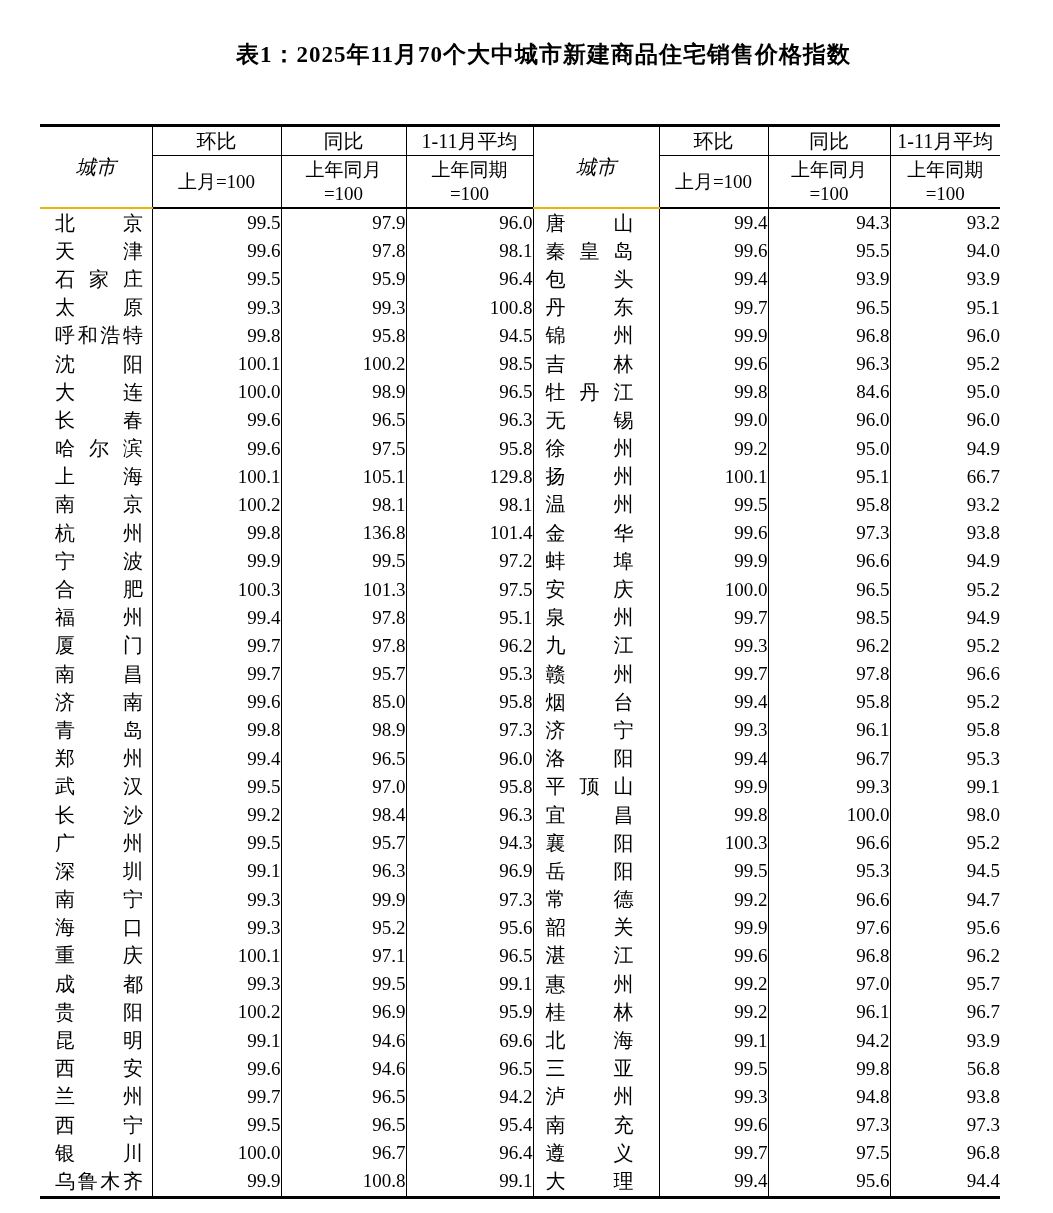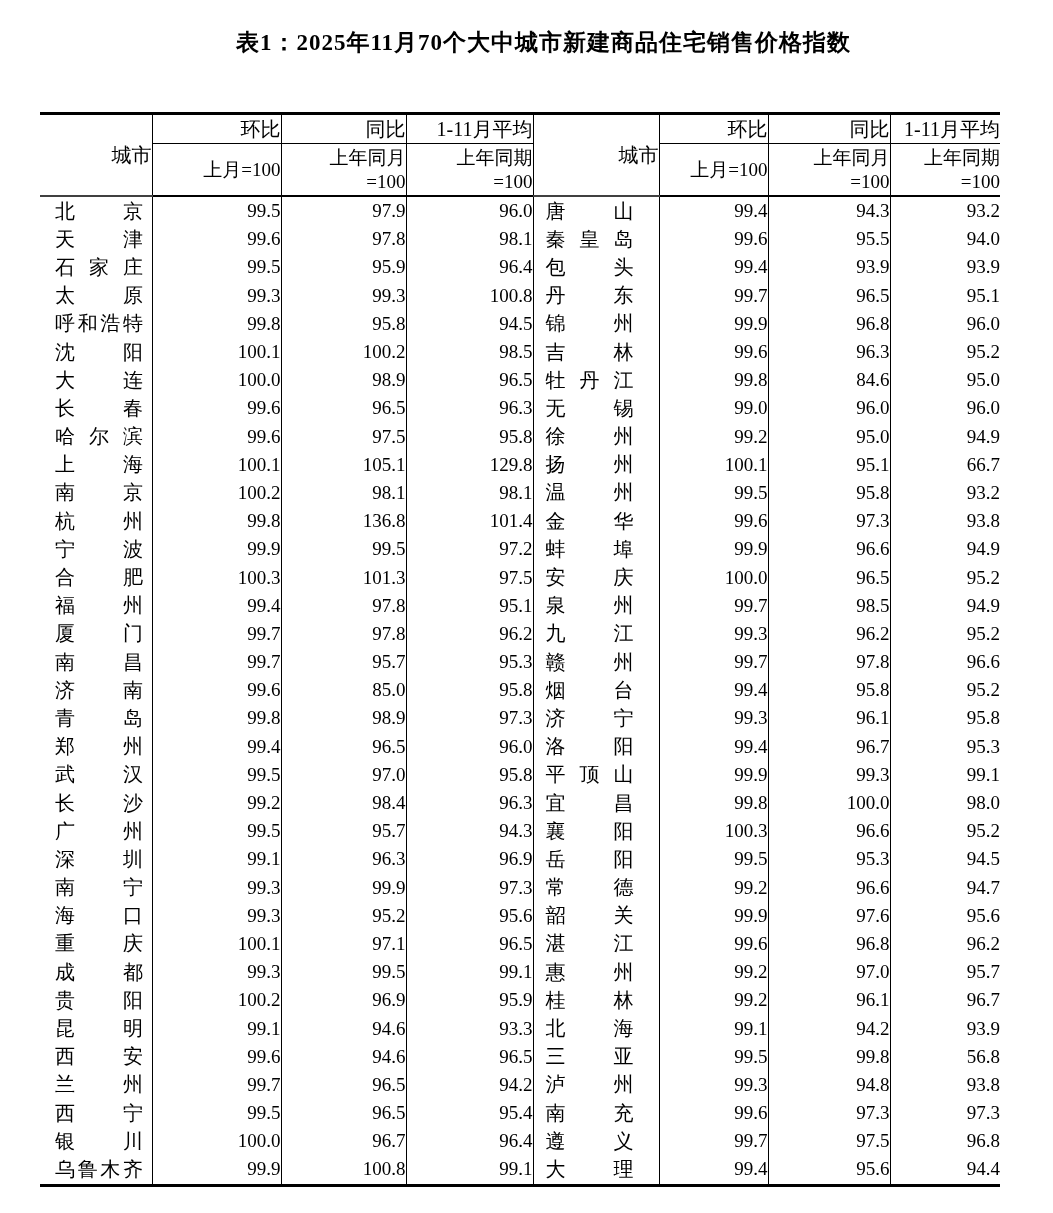--- a/index.html
+++ b/index.html
@@ -10,21 +10,21 @@
   .page {
     position: relative;
     width: 1053px;
     height: 1213px;
     background: #ffffff;
     font-family: "Liberation Serif", "DejaVu Serif", serif;
     color: #000000;
     overflow: hidden;
   }
   .title {
-    margin: 0;
+    margin: 12px;
     padding-top: 27px;
     text-align: center;
     font-size: 23px;
     font-weight: bold;
     letter-spacing: 1px;
     color: #000000;
     padding-left: 34px;
   }
   table.idx {
     border-collapse: collapse;
@@ -40,26 +40,27 @@
     padding: 0;
     font-weight: normal;
     vertical-align: middle;
   }
   table.idx th:last-child, table.idx td:last-child {
     border-right: none;
   }
   
   thead th {
     font-size: 20px;
-    text-align: right;
+    text-align: center;
   }
   thead tr.h1 th { height: 28px; }
   thead tr.h2 th { height: 51px; }
   th.city-h {
-    border-bottom: 2px solid #404040;
+    border-bottom: 2px solid #eab308;
+    font-style: italic;
   }
   th.top-h {
     border-bottom: 1px solid #000;
   }
   th.sub-h {
     border-bottom: 2px solid #000;
     white-space: pre-line;
     line-height: 1.22;
     font-size: 19px;
   }
@@ -709,21 +710,21 @@
         </tr>
         <tr>
           <td class="city left">
             <span class="jc">
               <span>昆</span>
               <span>明</span>
             </span>
           </td>
           <td class="num">99.1</td>
           <td class="num">94.6</td>
-          <td class="num">93.3</td>
+          <td class="num">69.6</td>
           <td class="city right">
             <span class="jc">
               <span>北</span>
               <span>海</span>
             </span>
           </td>
           <td class="num">99.1</td>
           <td class="num">94.2</td>
           <td class="num">93.9</td>
         </tr>

